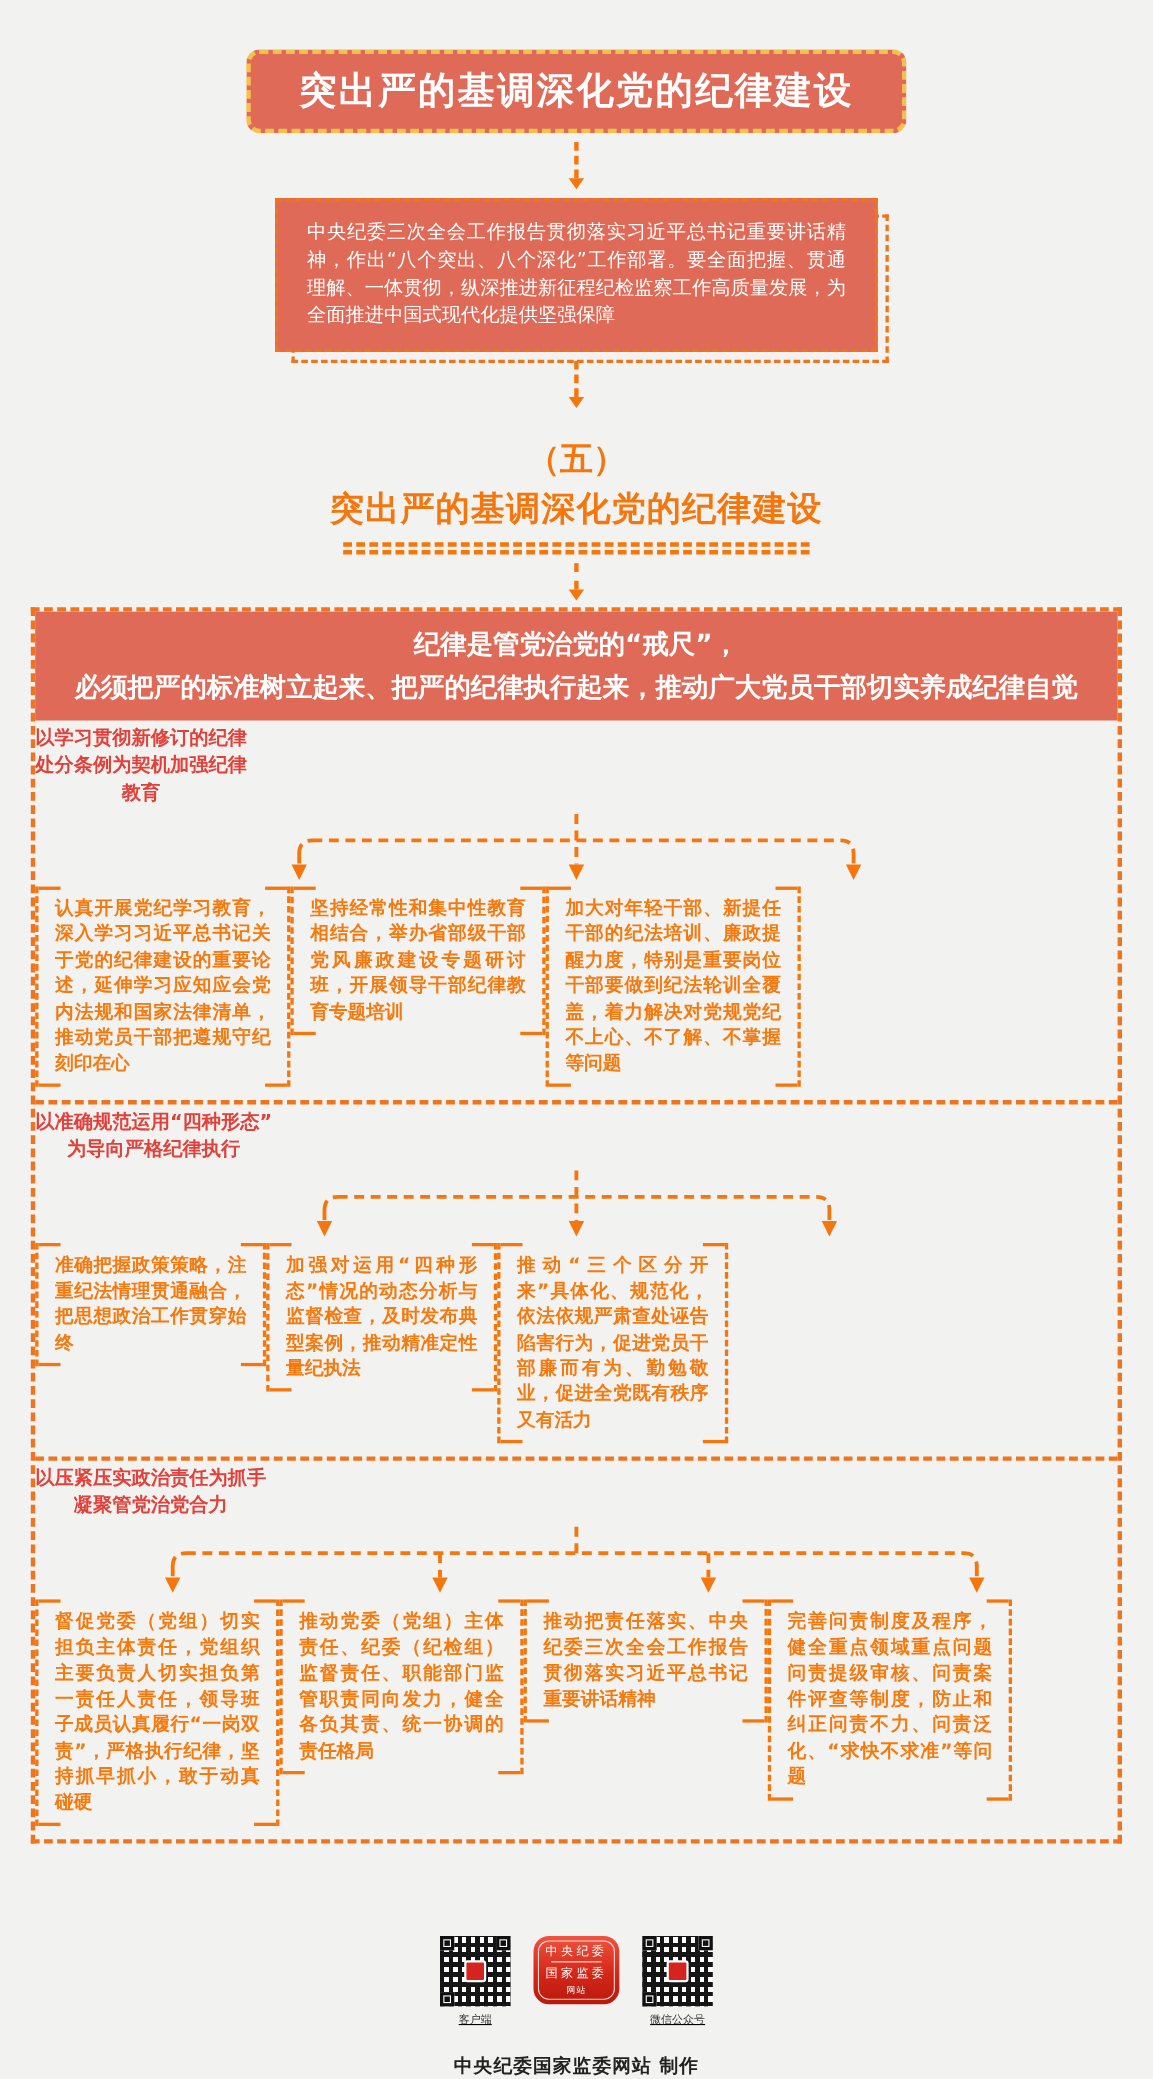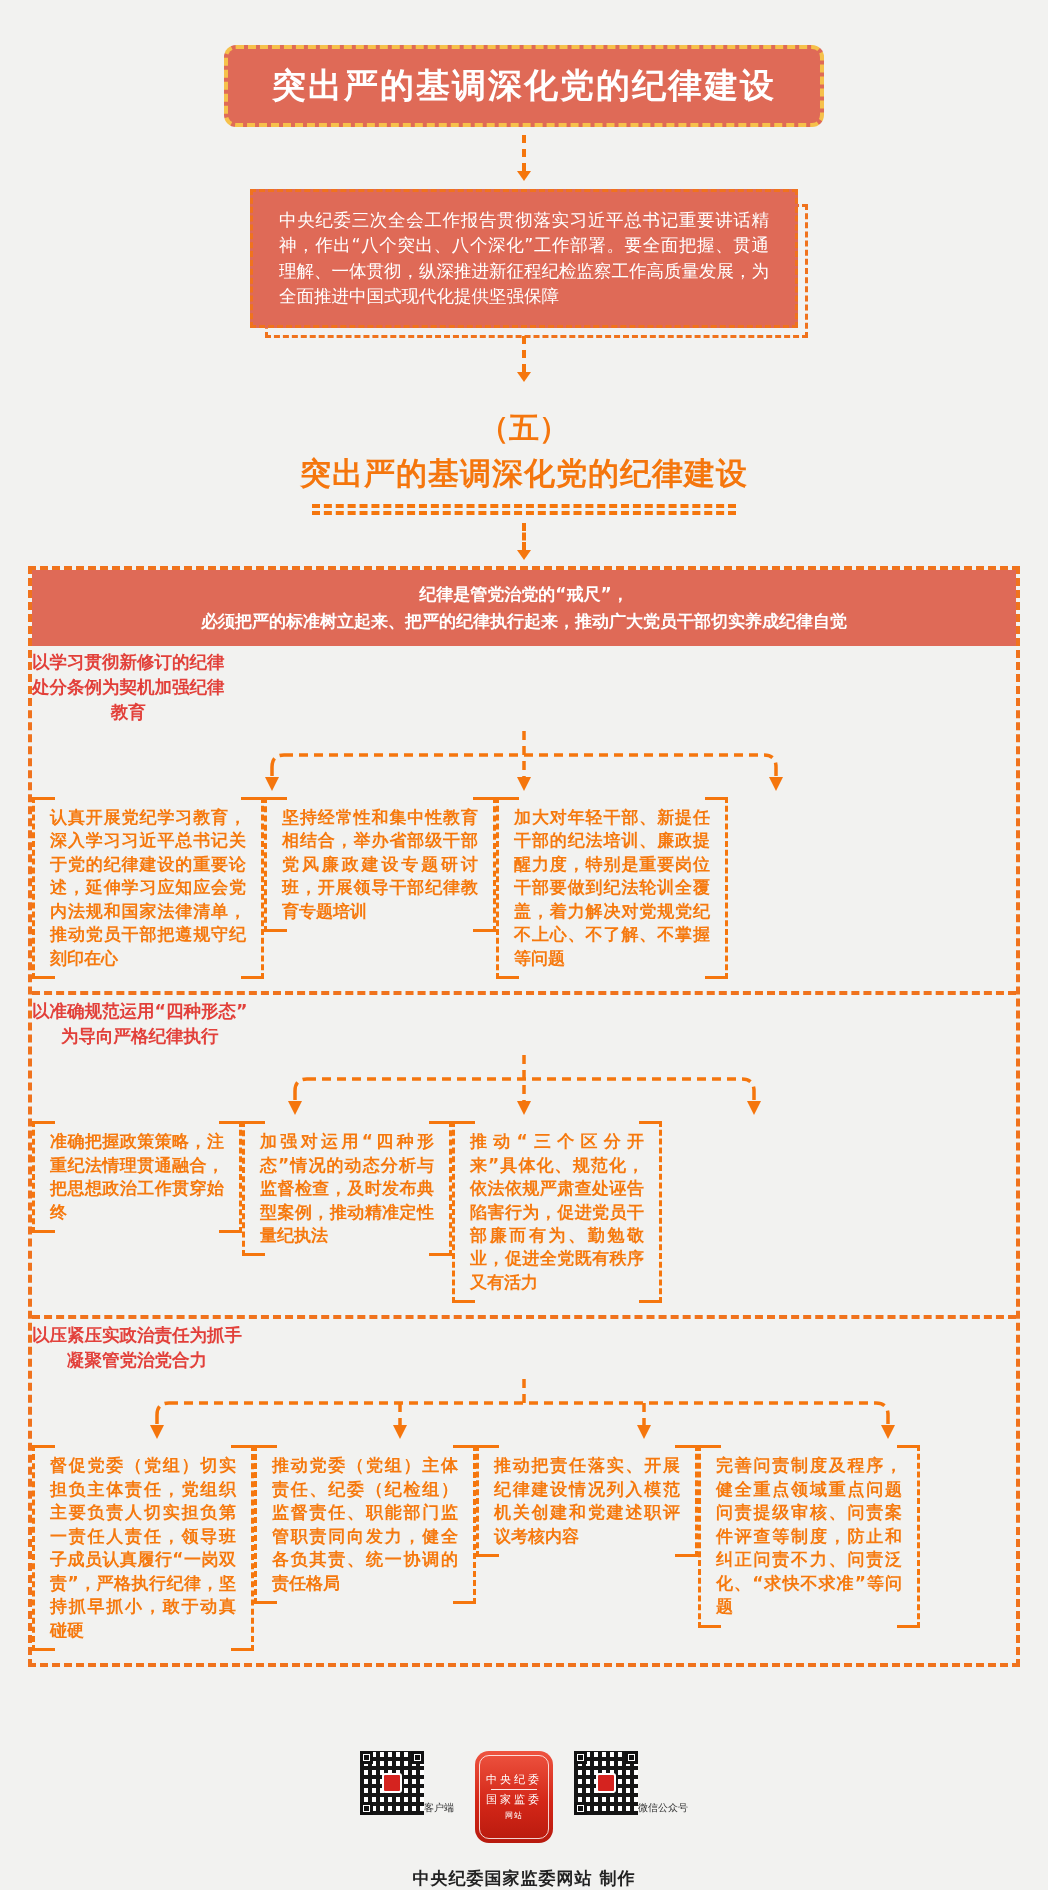--- a/index.html
+++ b/index.html
@@ -47,21 +47,21 @@
   .dbl-dash{width:424px;height:11px;box-sizing:border-box;margin-top:9px;
     border-top:4px dashed #f5760d;border-bottom:4px dashed #f5760d;}
 
   
   .container{
     width:992px;box-sizing:border-box;margin-top:2px;
     border:4px dashed #f0731d;display:flex;flex-direction:column;
   }
   .lead{
     background:#df6a57;color:#fff;font-weight:bold;
-    font-size:17px;line-height:1.6;text-align:center;
+    font-size:24px;line-height:1.6;text-align:center;
     padding:11px 24px;white-space:pre-line;
   }
   .section{padding:4px 0 12px;display:flex;flex-direction:column;align-items:flex-start;}
   .section.sep{border-top:4px dashed #f0731d;}
   .sec-title{
     color:#e2403a;font-weight:bold;font-size:17.5px;line-height:1.43;
     text-align:center;white-space:pre-line;
   }
   .connector{display:block;margin:4px auto 4px;}
   .cstroke{stroke:#f5760d;stroke-width:3.5;fill:none;stroke-dasharray:9 6;}
@@ -79,37 +79,37 @@
       linear-gradient(#f5760d,#f5760d),linear-gradient(#f5760d,#f5760d),
       linear-gradient(#f5760d,#f5760d),linear-gradient(#f5760d,#f5760d);
     background-size:20px 3px;background-repeat:no-repeat;
     background-position:0 0,100% 0,0 100%,100% 100%;
   }
   .w232{width:232px}.w210{width:210px}.w222{width:222px}
 
   
   .footer{margin-top:84px;display:flex;flex-direction:column;align-items:center;}
   .footer-row{display:flex;align-items:flex-start;gap:21px;}
-  .qr-wrap{display:flex;flex-direction:row;align-items:flex-end;}
+  .qr-wrap{display:flex;flex-direction:column;align-items:center;text-decoration:underline;}
   .qr{
     width:64px;height:64px;position:relative;background-color:#fff;
     background-image:
       repeating-linear-gradient(90deg,#151515 0 4px,transparent 4px 8px),
       repeating-linear-gradient(0deg,#151515 0 4px,transparent 4px 9px);
   }
   .finder{position:absolute;width:13px;height:13px;border:3px solid #111;background:#fff;box-sizing:border-box;}
   .finder::after{content:"";position:absolute;inset:1px;background:#111;}
   .finder.tl{top:0;left:0}.finder.tr{top:0;right:0}.finder.bl{bottom:0;left:0}
   .qr-badge{
     position:absolute;top:50%;left:50%;transform:translate(-50%,-50%);
     width:16px;height:16px;background:#d5231f;border:2px solid #fff;border-radius:3px;
   }
   .qr-label{margin-top:5px;font-size:10px;color:#333;}
   .site-logo{
-    width:78px;height:92px;border-radius:14px;position:relative;
+    width:78px;height:62px;border-radius:14px;position:relative;
     background:linear-gradient(180deg,#ee5440 0%,#d42718 55%,#b81a0e 100%);
     display:flex;flex-direction:column;align-items:center;justify-content:center;
     color:#fff;font-family:"DejaVu Serif","Liberation Serif",serif;
   }
   .site-logo::before{content:"";position:absolute;inset:4px;border:1px solid rgba(255,255,255,.8);border-radius:10px;}
   .logo-line{font-size:11px;letter-spacing:3px;line-height:1.2;z-index:1;}
   .logo-div{width:46px;height:1px;background:rgba(255,255,255,.9);margin:3px 0;z-index:1;}
   .logo-sub{font-size:8px;letter-spacing:1px;margin-top:4px;z-index:1;}
   .credit{margin-top:24px;font-size:17px;font-weight:bold;color:#222;letter-spacing:1px;}
 </style>
@@ -176,21 +176,21 @@
       <svg class="connector" width="984" height="64" viewBox="0 0 984 64">
         <path class="cstroke" d="M492 2 V26 M137 26 H844 M125 38 Q125 26 137 26 M844 26 Q856 26 856 38 M125 38 V48 M856 38 V48 M368 26 V48 M612 26 V48"></path>
         <polygon class="chead" points="118,48 132,48 125,62"></polygon>
         <polygon class="chead" points="361,48 375,48 368,62"></polygon>
         <polygon class="chead" points="605,48 619,48 612,62"></polygon>
         <polygon class="chead" points="849,48 863,48 856,62"></polygon>
       </svg>
       <div class="row g21">
         <div class="leaf w222">督促党委（党组）切实担负主体责任，党组织主要负责人切实担负第一责任人责任，领导班子成员认真履行“一岗双责”，严格执行纪律，坚持抓早抓小，敢于动真碰硬</div>
         <div class="leaf w222">推动党委（党组）主体责任、纪委（纪检组）监督责任、职能部门监管职责同向发力，健全各负其责、统一协调的责任格局</div>
-        <div class="leaf w222">推动把责任落实、开展纪律建设情况列入模范机关创建和党建述职评议考核内容</div>
+        <div class="leaf w222">推动把责任落实、中央纪委三次全会工作报告贯彻落实习近平总书记重要讲话精神</div>
         <div class="leaf w222">完善问责制度及程序，健全重点领域重点问题问责提级审核、问责案件评查等制度，防止和纠正问责不力、问责泛化、“求快不求准”等问题</div>
       </div>
     </div>
 
   </div>
 
   <div class="footer">
     <div class="footer-row">
       <div class="qr-wrap">
         <div class="qr">

